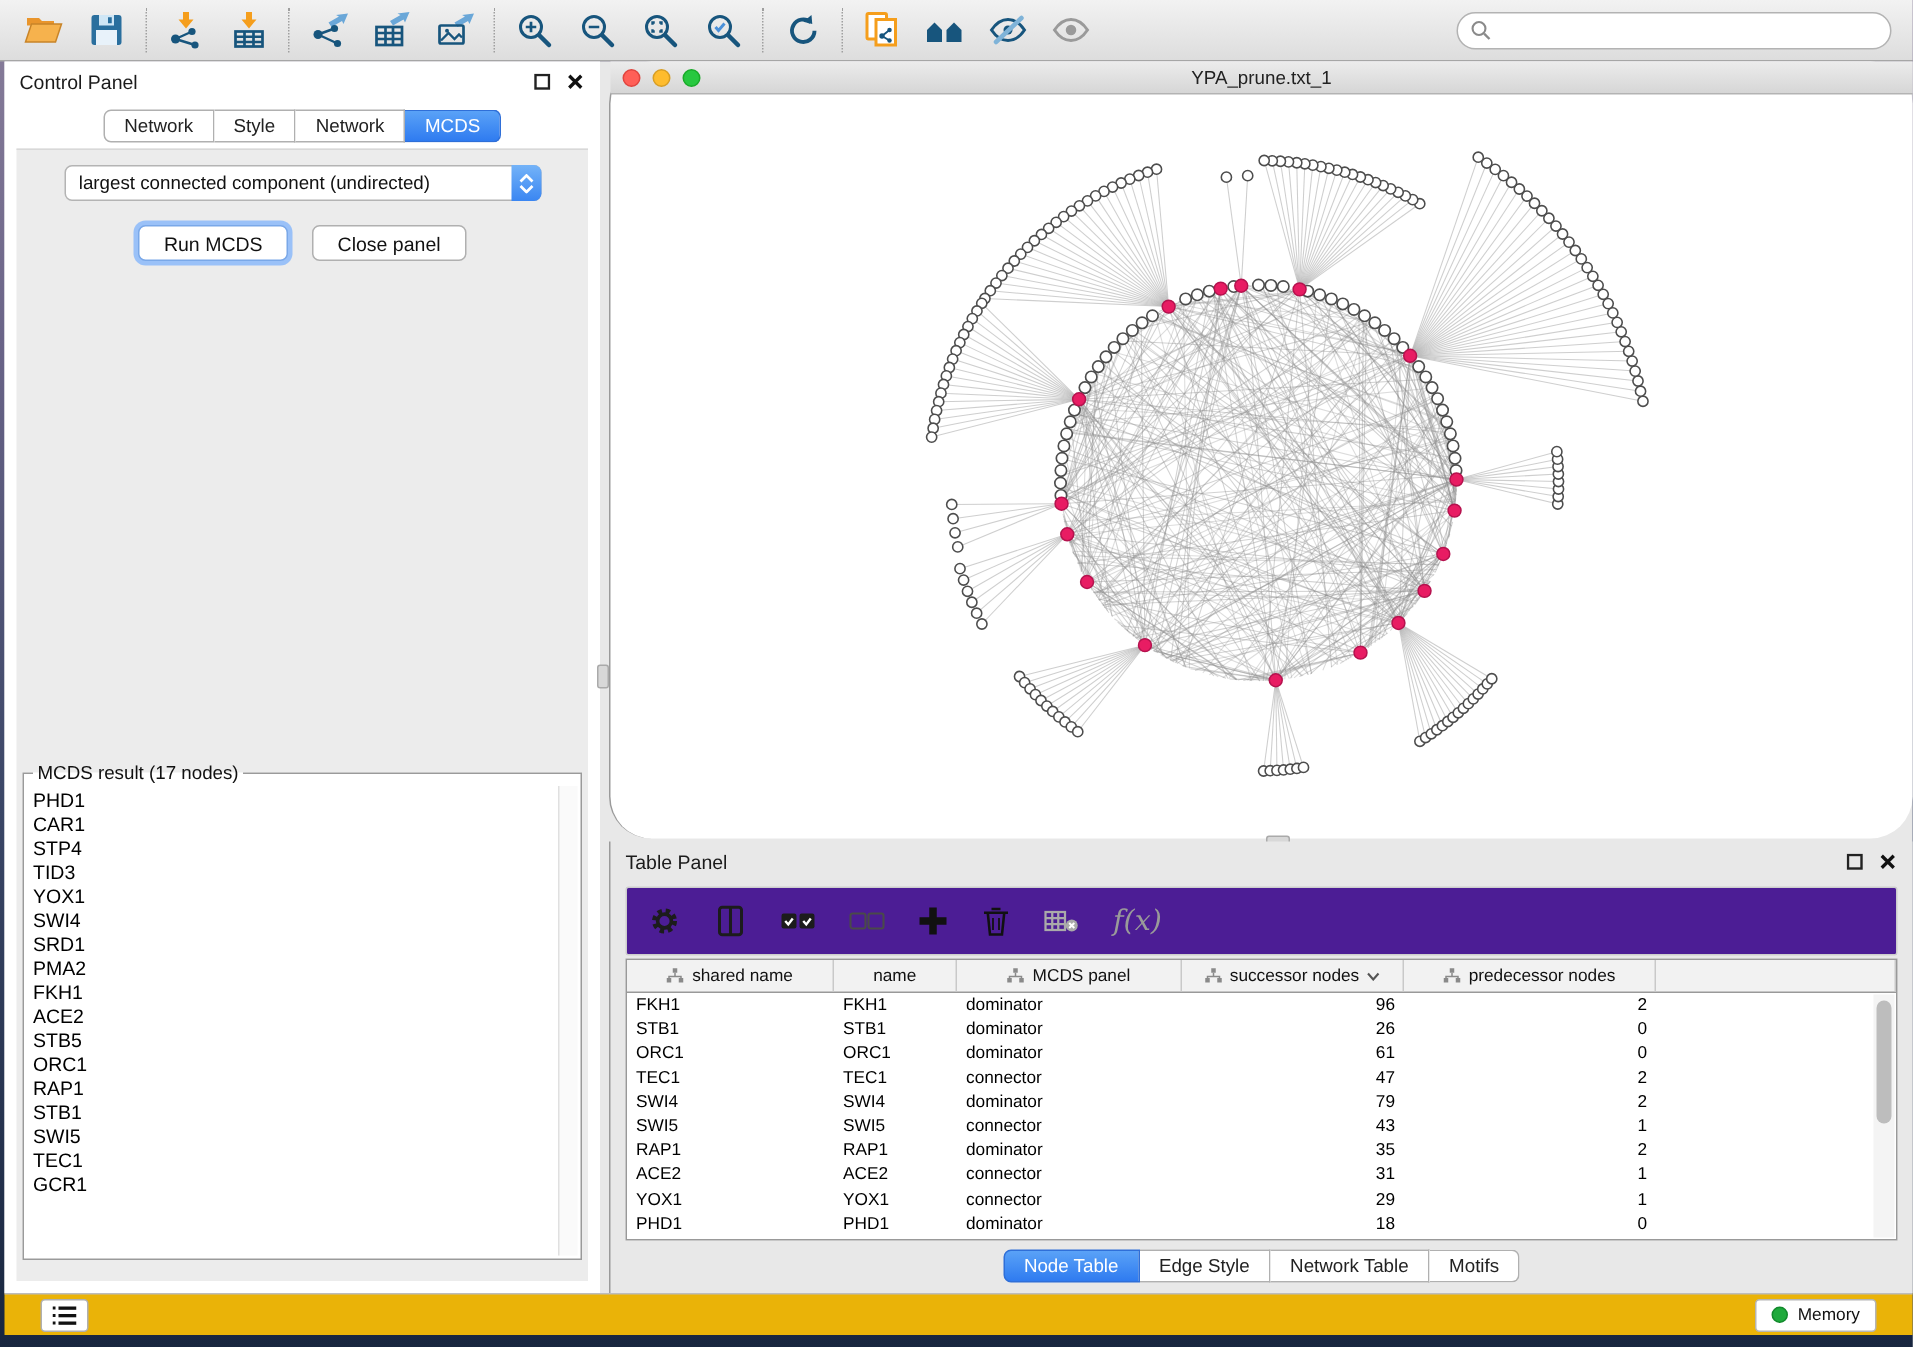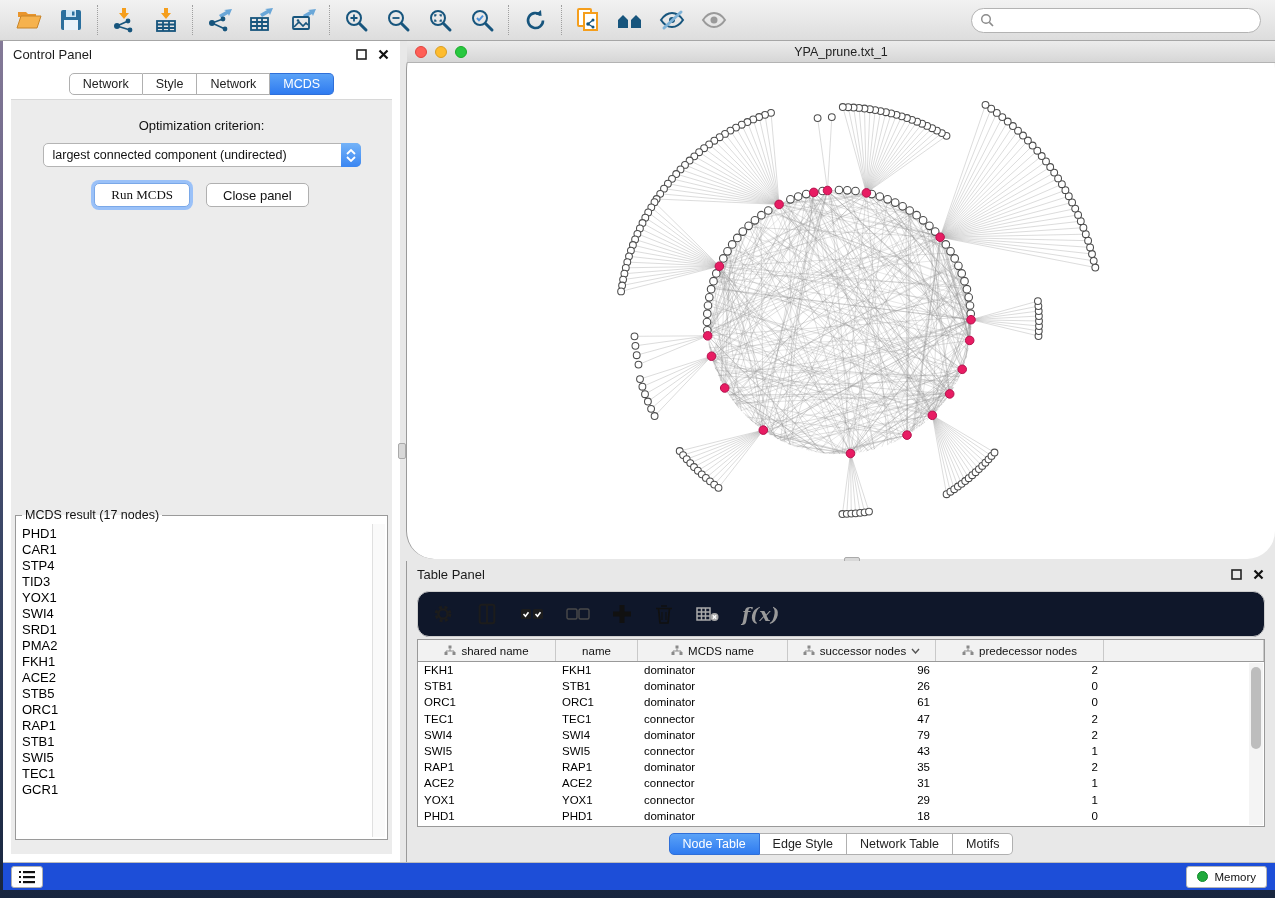--- a/index.html
+++ b/index.html
@@ -42,21 +42,21 @@
   #opt-label { text-align:center; margin-top:18px; font-size:13px; color:#111; }
   #criterion { margin:10px auto 0 auto; width:318px; height:24px; background:#fff;
     border:1px solid #b4b4b4; border-radius:5px; display:flex; align-items:center; position:relative; }
   #criterion .sel-text { flex:1; font-size:12.5px; padding-left:9px; color:#111; white-space:nowrap; }
   #criterion .stepper { width:20px; height:24px; margin-right:-1px; border-radius:0 5px 5px 0;
     background:linear-gradient(#74b3f8,#3a86f2); display:flex; flex-direction:column;
     align-items:center; justify-content:center; gap:1px; }
   .btn-row { display:flex; justify-content:center; gap:16px; margin-top:16px; }
   .mac-btn { height:24px; padding:0 16px; background:#fff; border:1px solid #b0b0b0; border-radius:5px;
     font-size:13px; color:#111; display:flex; align-items:center; }
-  .mac-btn.focused { box-shadow:0 0 0 3px rgba(110,170,255,.65); border-color:#7aa8e8;font-family:Liberation Serif, serif; }
+  .mac-btn.focused { box-shadow:0 0 0 3px rgba(110,170,255,.65); border-color:#7aa8e8; }
 
   fieldset#mcds-result { position:absolute; left:4px; right:4px; top:408px; bottom:14px;
     border:1px solid #9a9a9a; background:#fff; }
   fieldset#mcds-result legend { font-size:12.5px; color:#111; padding:0 3px; margin-left:6px; }
   #mcds-list { position:absolute; left:2px; right:16px; top:2px; bottom:2px; overflow:hidden;
     font-size:13px; color:#000; padding:2px 0 0 4px; line-height:16px; }
   #mcds-scroll { position:absolute; right:2px; top:2px; bottom:2px; width:13px;
     background:#fafafa; border-left:1px solid #e0e0e0; }
 
   
@@ -73,22 +73,22 @@
   #net-titlebar { height:22px; background:linear-gradient(#ececec,#d6d6d6);
     border-bottom:1px solid #b3b3b3; display:flex; align-items:center; padding:0 8px; position:relative; }
   .light { width:12px; height:12px; border-radius:50%; margin-right:8px; }
   .light.red { background:#ff5f57; border:1px solid #e0443e; }
   .light.yellow { background:#febc2e; border:1px solid #d89e24; }
   .light.green { background:#28c840; border:1px solid #1aab29; }
   #net-title { position:absolute; left:0; right:0; text-align:center; font-size:12.5px; color:#222; }
 
   #table-panel { position:absolute; left:0; top:520px; width:869px; height:301px;
     background:#e8e8e8; border-left:1px solid #9a9a9a; }
-  #tp-toolbar { margin:4px 10px 0 10px; height:46px; background:#0f172a;
-    border:1px solid #cdcdcd; border-radius:12px; display:flex; align-items:center; padding:0 14px; gap:22px;font-weight:bold; }
+  #tp-toolbar { margin:4px 10px 0 10px; height:46px; background:#4c1d95;
+    border:1px solid #cdcdcd; border-radius:2px; display:flex; align-items:center; padding:0 14px; gap:22px; }
   .tp-ico { display:flex; align-items:center; justify-content:center; }
   #fx-label { font-family:"DejaVu Serif", serif; font-style:italic; font-size:19px; color:#9a9a9a; }
 
   #node-table { position:absolute; left:10px; right:10px; top:78px; height:188px;
     background:#fff; border:1px solid #999; overflow:hidden; }
   .thead { display:flex; height:22px; background:#f2f2f2; border-bottom:1px solid #999;
     font-size:11.5px; color:#111; }
   .th { display:flex; align-items:center; justify-content:center; gap:5px;
     border-right:1px solid #c9c9c9; overflow:hidden; }
   .tbody { font-size:11.5px; color:#000; }
@@ -96,21 +96,21 @@
   .td { padding:0 6px; overflow:hidden; white-space:nowrap; }
   .td.num { text-align:right; }
   .c0{width:138px;} .c1{width:82px;justify-content:center;} .c2{width:150px;} .c3{width:148px;} .c4{width:168px;} .cf{flex:1;}
   #tbl-scroll { position:absolute; right:1px; top:23px; bottom:1px; width:14px; background:#f4f4f4; }
   #tbl-thumb { position:absolute; left:2px; top:4px; width:10px; height:82px; background:#bdbdbd; border-radius:5px; }
 
   #tp-tabs { position:absolute; left:0; right:0; top:272px; display:flex; justify-content:center; }
 
   
   #statusbar { position:absolute; left:3px; top:862px; width:1272px; height:28px;
-    background:#1d4ed8; border-top:1px solid #bcbcbc; display:flex; align-items:center; padding:0 8px;justify-content:space-between; }
+    background:#eab308; border-top:1px solid #bcbcbc; display:flex; align-items:center; padding:0 24px;justify-content:space-between; }
   #list-btn { width:32px; height:22px; background:#fff; border:1px solid #b0b0b0; border-radius:3px;
     display:flex; align-items:center; justify-content:center; }
   #memory-btn { margin-left:auto; height:22px; padding:0 10px; background:#fff;
     border:1px solid #b5b5b5; border-radius:3px; display:flex; align-items:center; gap:6px; font-size:11.5px; color:#111; }
   #memory-dot { width:11px; height:11px; border-radius:50%; background:#1faa3c; border:1px solid #128a2c; }
 </style>
 </head>
 <body>
 
 <div id="toolbar">
@@ -303,21 +303,20 @@
     <div class="tabbar">
       <div class="seg">
         <div class="tab">Network</div>
         <div class="tab">Style</div>
         <div class="tab">Network</div>
         <div class="tab active">MCDS</div>
       </div>
     </div>
 
     <div id="cp-body">
-      <div id="opt-label">Optimization criterion:</div>
       <div id="criterion">
         <span class="sel-text">largest connected component (undirected)</span>
         <span class="stepper">
           <svg width="10" height="6" viewBox="0 0 10 6">
               <path d="M1 5l4-4 4 4" fill="none" stroke="#fff" stroke-width="1.8"></path>
             </svg>
           <svg width="10" height="6" viewBox="0 0 10 6">
               <path d="M1 1l4 4 4-4" fill="none" stroke="#fff" stroke-width="1.8"></path>
             </svg>
         </span>
@@ -1198,21 +1197,21 @@
           <div class="th c1">
             <span>name</span>
           </div>
           <div class="th c2">
             <svg width="12" height="11" viewBox="0 0 12 11">
                 <rect x="4.5" y="0.5" width="3" height="3" fill="#8a8a8a"></rect>
                 <rect x="0.5" y="7" width="3" height="3" fill="#8a8a8a"></rect>
                 <rect x="8.5" y="7" width="3" height="3" fill="#8a8a8a"></rect>
                 <path d="M6 3.5V6M2 7V6h8v1" stroke="#8a8a8a" fill="none"></path>
               </svg>
-            <span>MCDS name</span>
+            <span>MCDS panel</span>
           </div>
           <div class="th c3">
             <svg width="12" height="11" viewBox="0 0 12 11">
                 <rect x="4.5" y="0.5" width="3" height="3" fill="#8a8a8a"></rect>
                 <rect x="0.5" y="7" width="3" height="3" fill="#8a8a8a"></rect>
                 <rect x="8.5" y="7" width="3" height="3" fill="#8a8a8a"></rect>
                 <path d="M6 3.5V6M2 7V6h8v1" stroke="#8a8a8a" fill="none"></path>
               </svg>
             <span>successor nodes</span>
             <svg width="9" height="6" viewBox="0 0 9 6">

